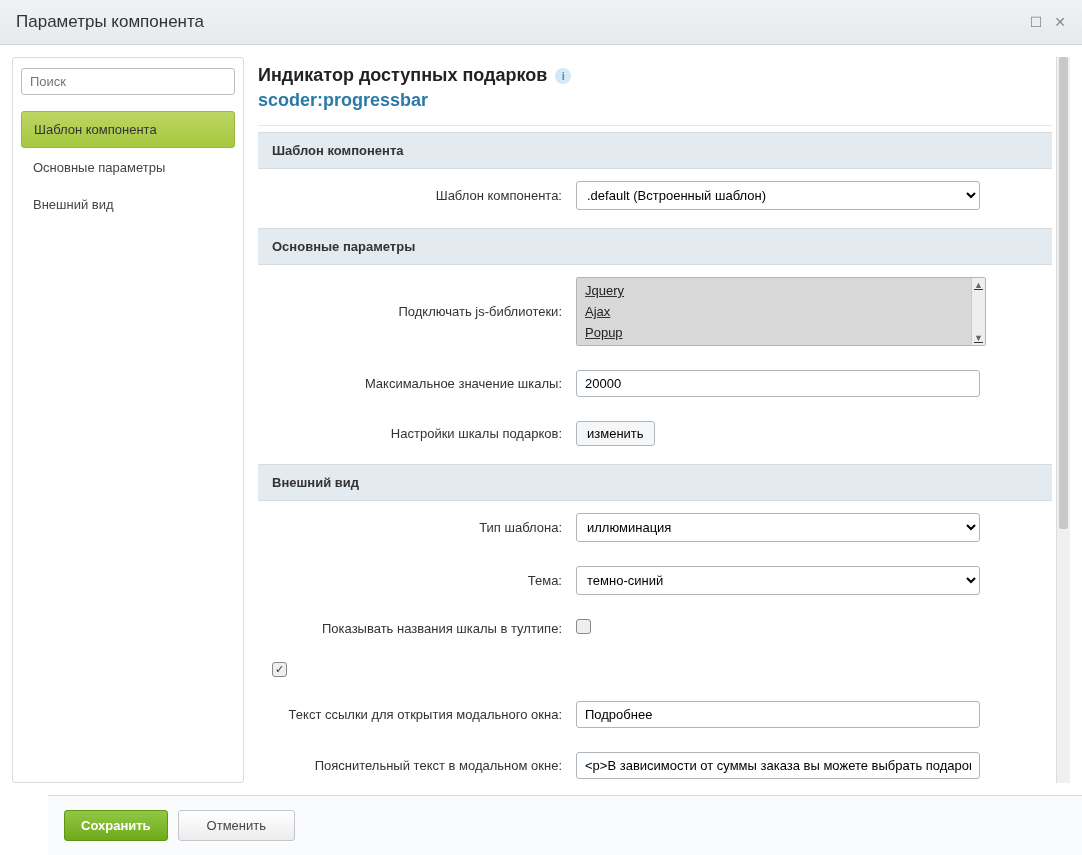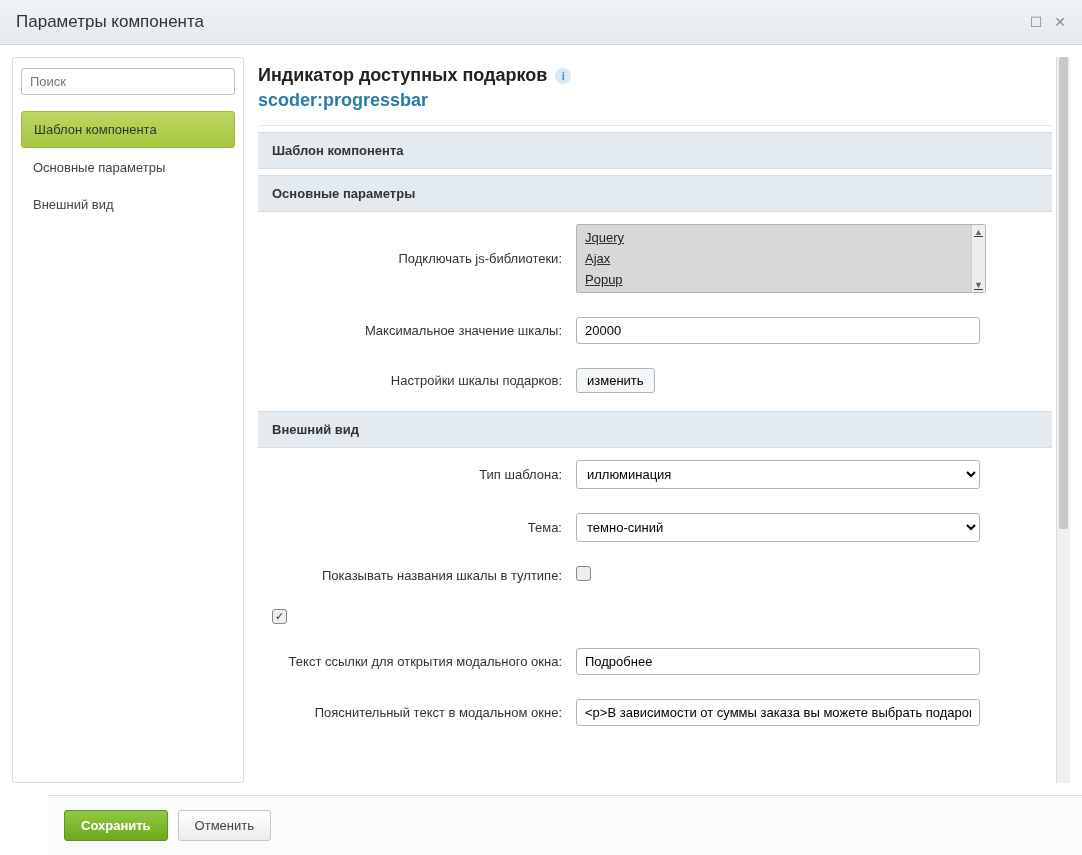--- a/index.html
+++ b/index.html
@@ -238,21 +238,21 @@
   font-weight: bold;
   padding: 7px 16px;
   border-radius: 3px;
   cursor: pointer;
   font-size: 13px;
 }
 .btn-cancel {
   background: linear-gradient(to bottom, #ffffff, #ececec);
   border: 1px solid #c3c7cb;
   color: #444;
-  padding: 7px 16px;
+  padding: 7px 28px;
   border-radius: 3px;
   cursor: pointer;
   font-size: 13px;
 }
 </style>
 </head>
 <body>
 
 <div class="window">
 
@@ -286,20 +286,28 @@
 
         <div class="content-header">
           <div class="content-title-row">
             <span class="content-title">Индикатор доступных подарков</span>
             <span class="info-icon">i</span>
           </div>
           <div class="component-code">scoder:progressbar</div>
         </div>
 
         <div class="section-header">Шаблон компонента</div>
+        <div class="form-row">
+          <div class="form-label">Шаблон компонента:</div>
+          <div class="form-control">
+            <select class="form-select">
+              <option>.default (Встроенный шаблон)</option>
+            </select>
+          </div>
+        </div>
 
         <div class="section-header">Основные параметры</div>
         <div class="form-row">
           <div class="form-label">Подключать js-библиотеки:</div>
           <div class="form-control">
             <div class="multiselect">
               <div class="multiselect-list">
                 <div class="multiselect-item">Jquery</div>
                 <div class="multiselect-item">Ajax</div>
                 <div class="multiselect-item">Popup</div>

